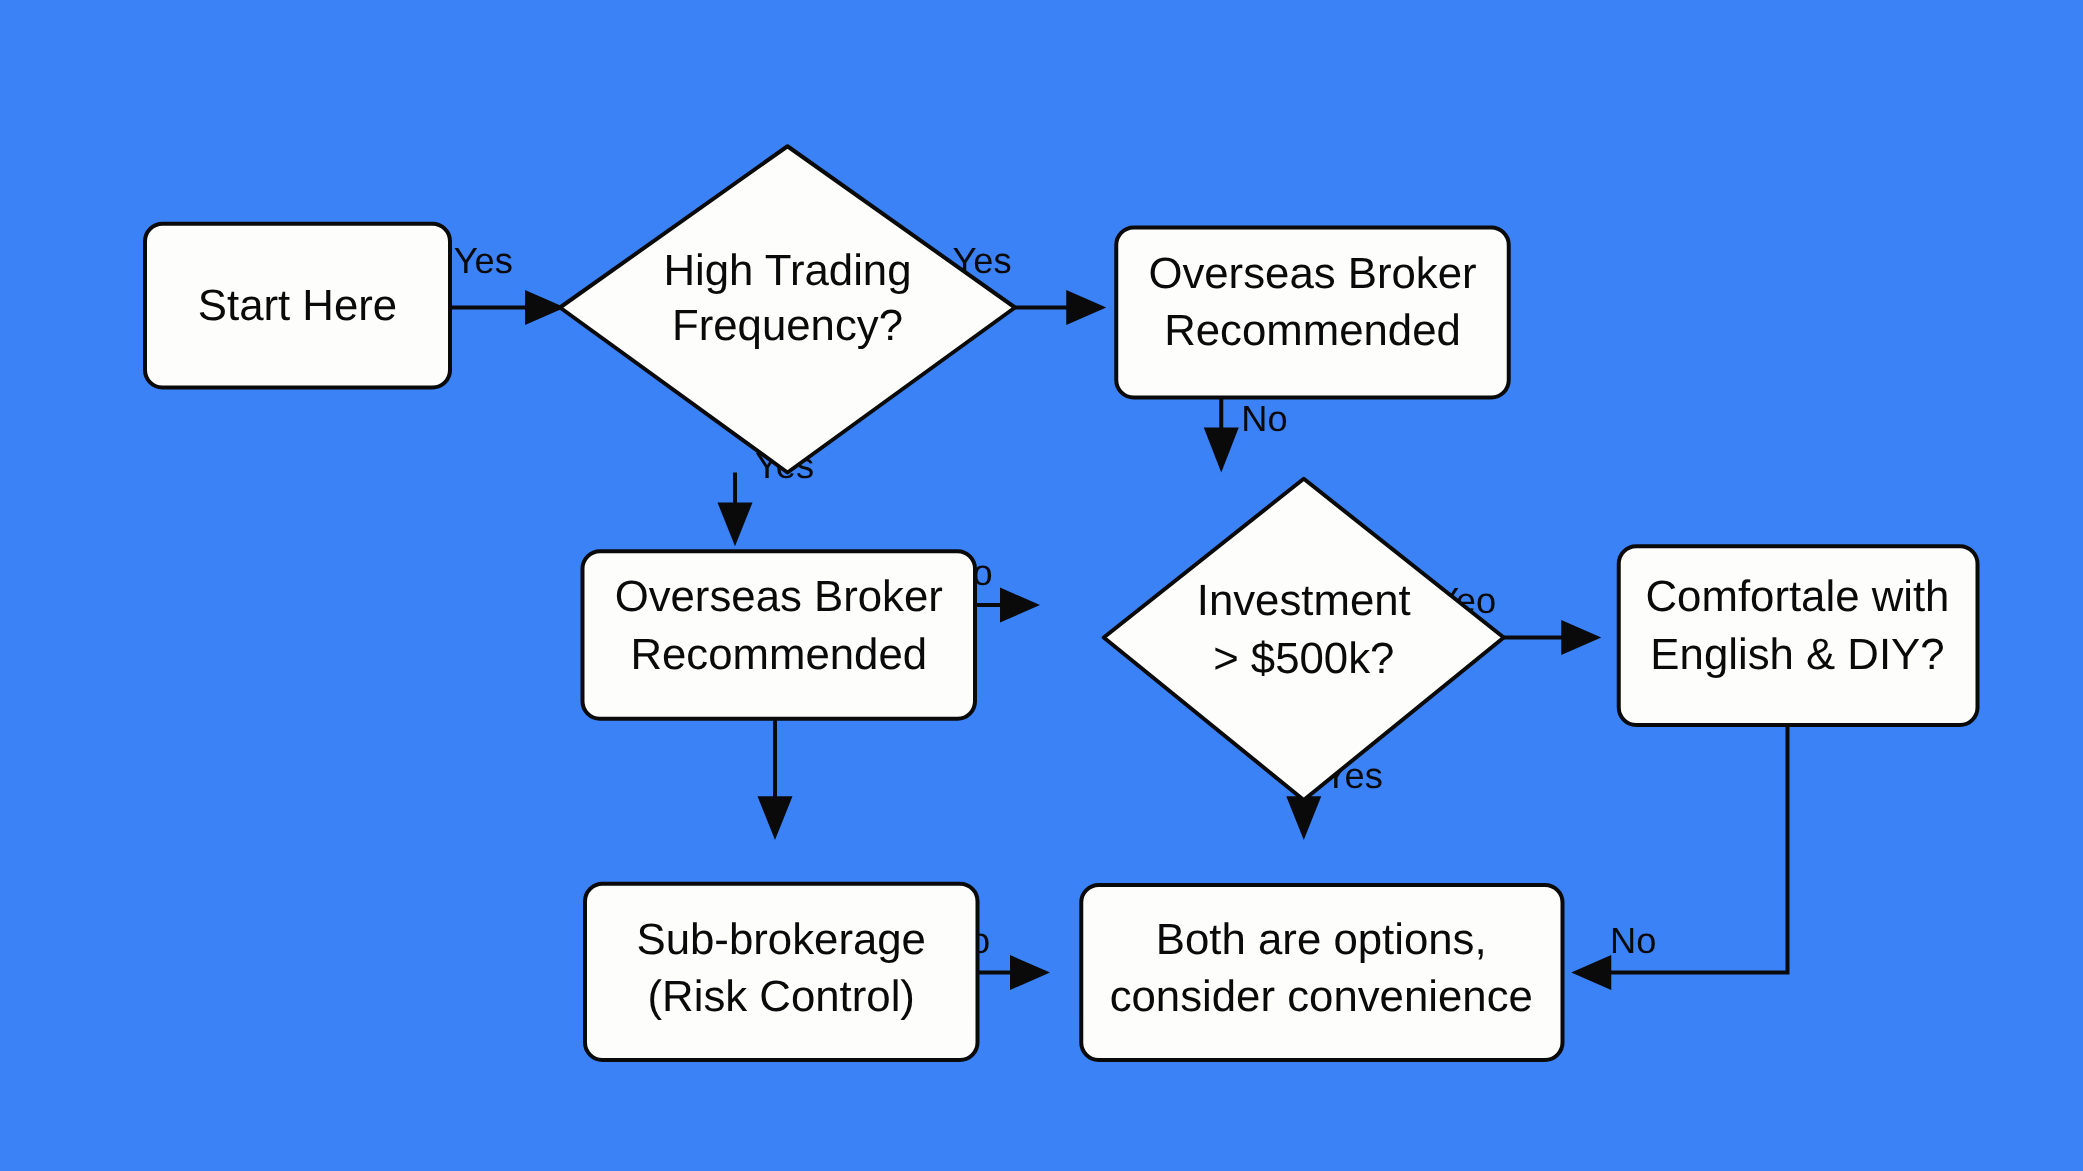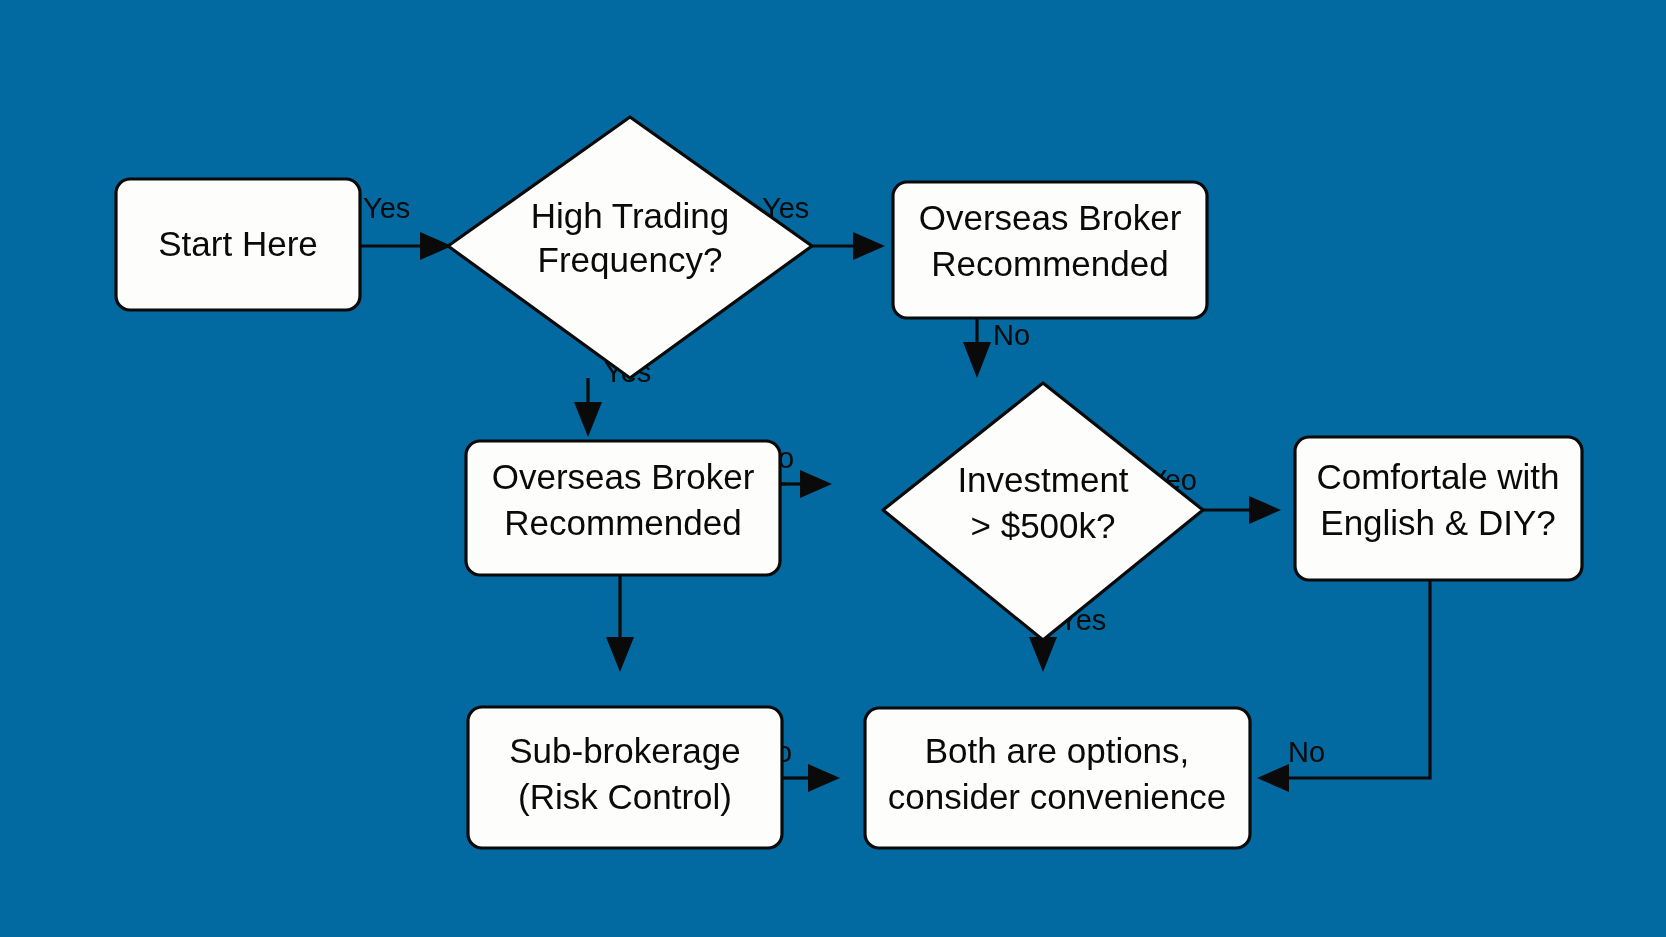--- a/index.html
+++ b/index.html
@@ -8,21 +8,21 @@
     padding: 0;
     background: #ffffff;
   }
   body {
     font-family: "Liberation Sans", sans-serif;
   }
   #canvas {
     position: relative;
     width: 1666px;
     height: 937px;
-    background: #0369a1;
+    background: #3b82f6;
     overflow: hidden;
     text-decoration: underline;
   }
   #flow-svg {
     position: absolute;
     top: 0;
     left: 0;
     width: 1666px;
     height: 937px;
   }

